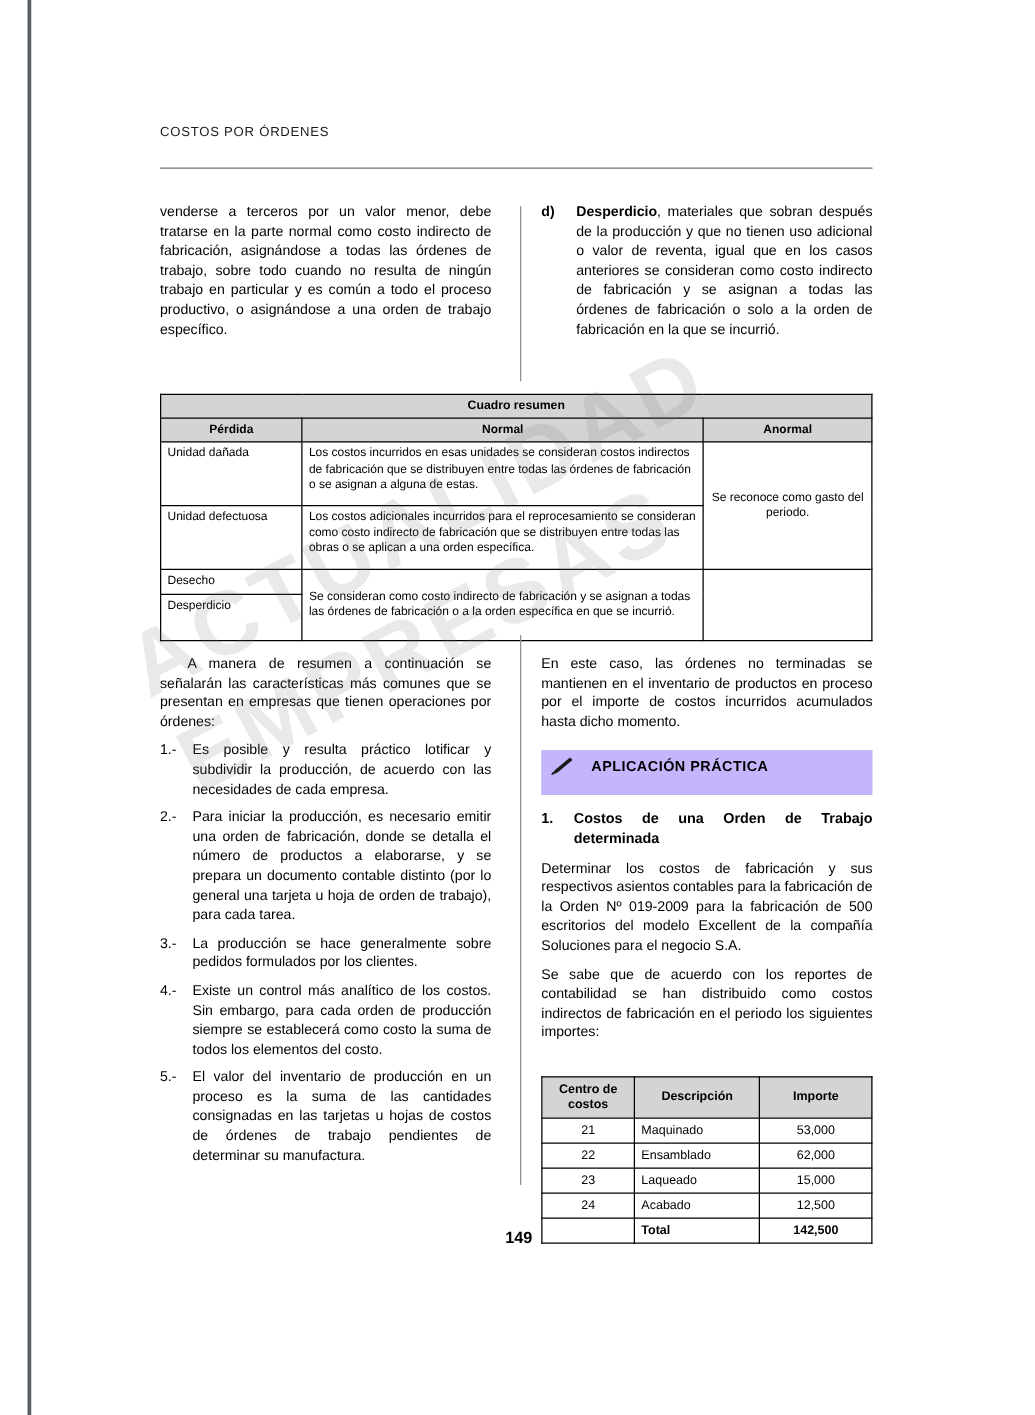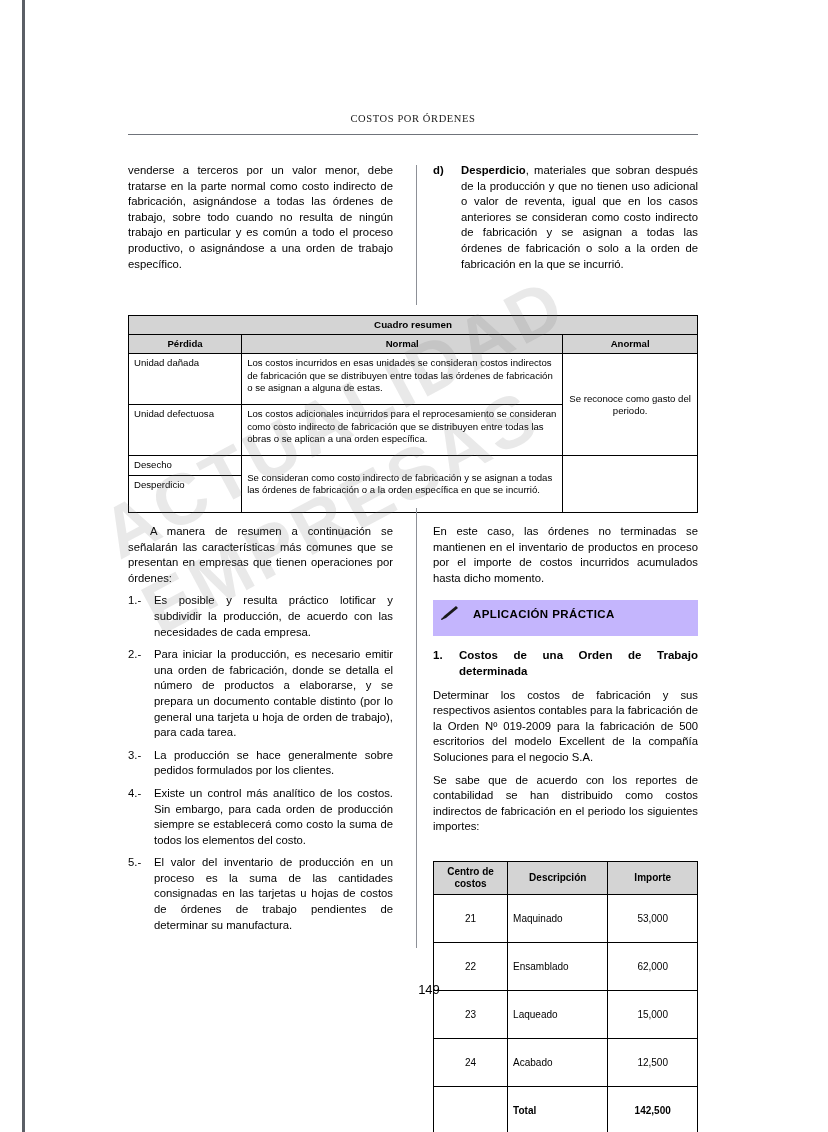--- a/index.html
+++ b/index.html
@@ -35,27 +35,26 @@
     position: absolute;
     left: 128px;
     top: 0;
     width: 570px;
     height: 1132px;
   }
   
   .header {
     position: absolute;
     left: 0;
-    top: 113px;
-    width: 570px;
-    text-align: center;
+    top: 100px;
+    width: 570px;
+    text-align: left;
     font-size: 10.5px;
     letter-spacing: 0.6px;
     color: #1a1a1a;
-    font-family: Liberation Serif, serif;
   }
   .header-rule {
     position: absolute;
     left: 0;
     top: 134px;
     width: 570px;
     height: 1px;
     background: #6f737a;
   }
 
@@ -238,36 +237,36 @@
   table.costos th {
     background: #d4d4d4;
     border: 1px solid #000;
     font-weight: bold;
     text-align: center;
     padding: 4px 3px;
     line-height: 12px;
   }
   table.costos td {
     border: 1px solid #000;
-    padding: 17px 5px;
+    padding: 3px 5px;
     line-height: 13px;
   }
   .td-c { text-align: center; }
   .td-r { text-align: center; }
   .td-b { font-weight: bold; }
 
   
   .pageno {
     position: absolute;
-    left: 16px;
+    left: 2px;
     top: 982px;
     width: 570px;
     text-align: center;
     font-size: 13px;
-    font-weight: normal;
+    font-weight: bold;
   }
 </style>
 </head>
 <body>
 
 <div class="page">
 
   <div class="left-rule"></div>
 
   <div class="content">

